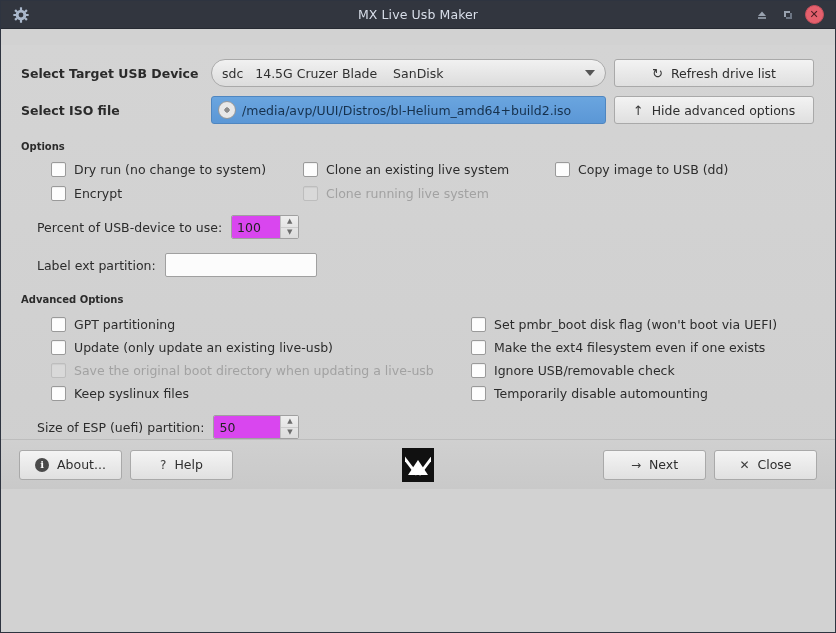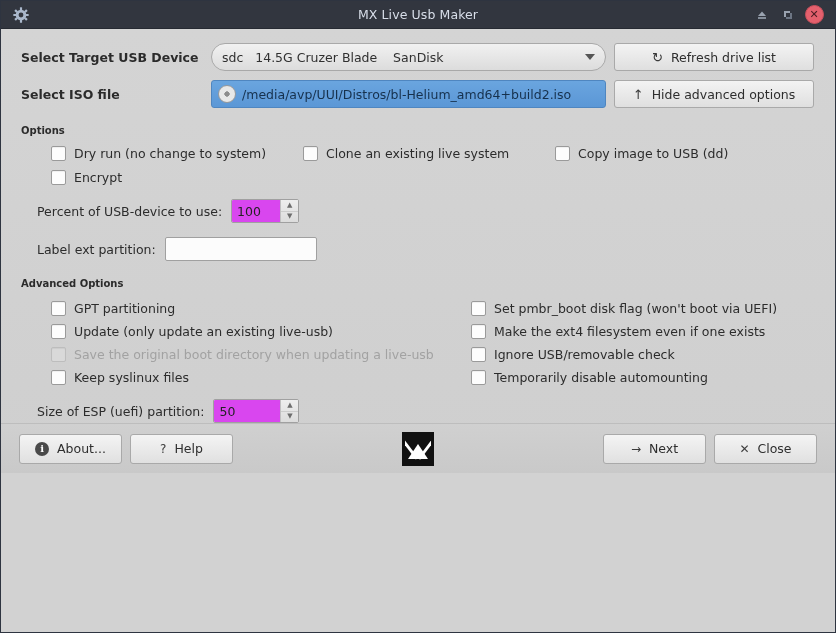--- a/index.html
+++ b/index.html
@@ -79,20 +79,21 @@
     line-height: 1;
   }
 
   
   .content {
     padding: 0;
     position: relative;
     height: 444px;
     box-sizing: border-box;
     background: linear-gradient(#d4d4d4, #cfcfcf);
+    margin-top: 16px;
   }
 
   .form-area { padding: 14px 20px 0 20px; }
 
   .row {
     display: flex;
     align-items: center;
     margin-bottom: 9px;
   }
   .row-label {
@@ -473,20 +474,24 @@
           <span>Clone an existing live system</span>
         </div>
         <div class="cb">
           <span class="box"></span>
           <span>Copy image to USB (dd)</span>
         </div>
         <div class="cb">
           <span class="box"></span>
           <span>Encrypt</span>
         </div>
+        <div class="cb disabled">
+          <span class="box"></span>
+          <span>Clone running live system</span>
+        </div>
         <div></div>
       </div>
 
       <div class="field-row">
         <span class="field-label">Percent of USB-device to use:</span>
         <div class="spin">
           <div class="val">100</div>
           <div class="btns">
             <div>▲</div>
             <div>▼</div>

